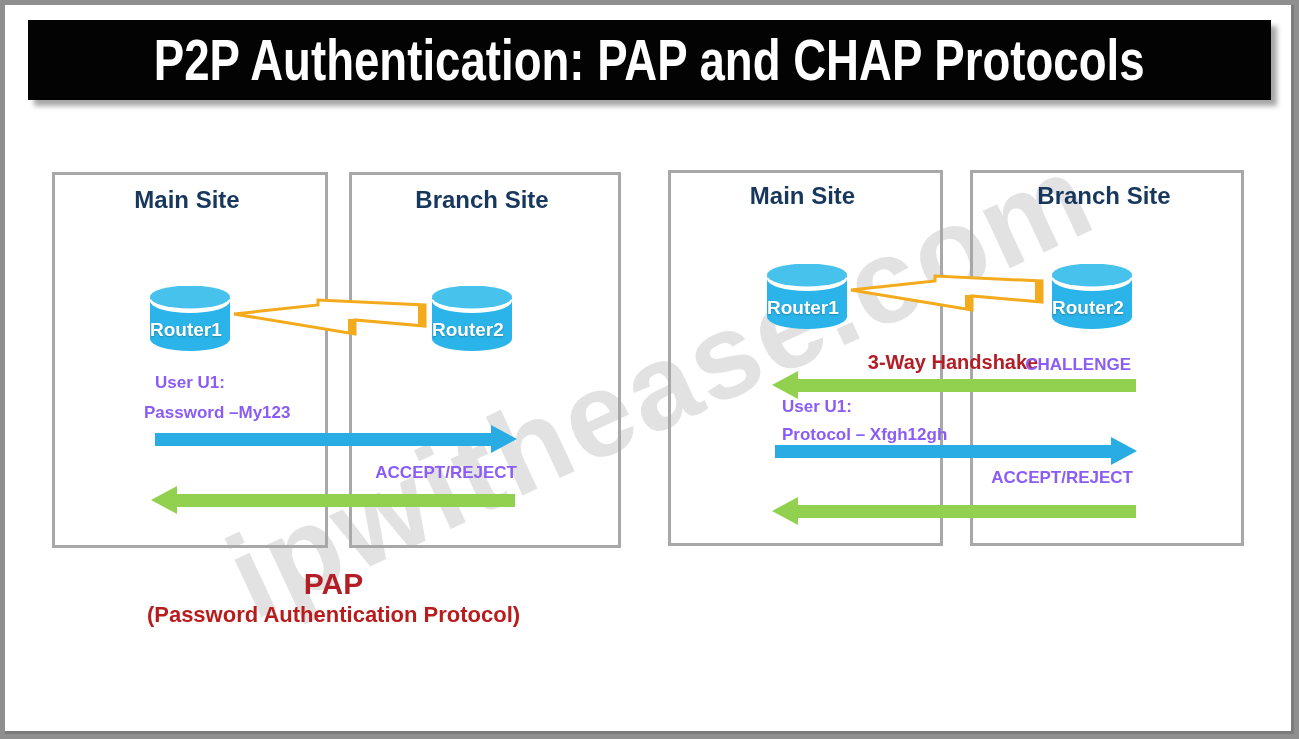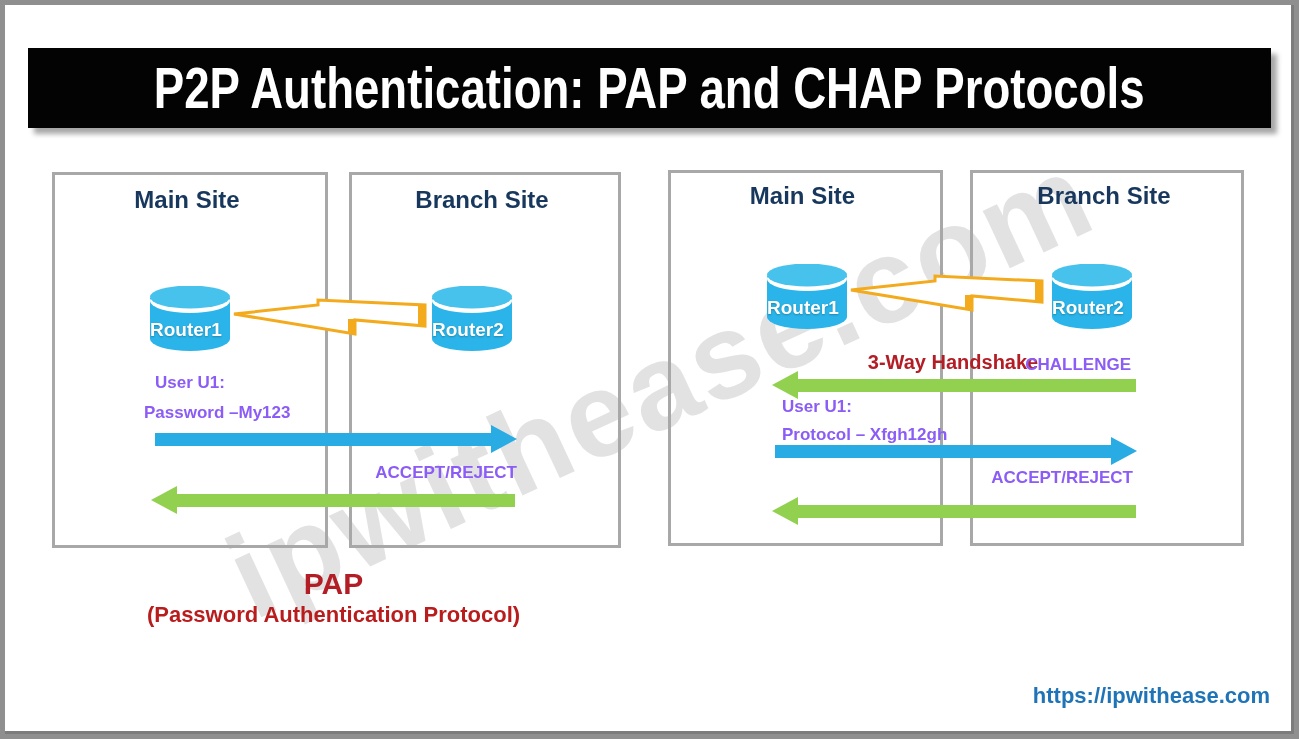--- a/index.html
+++ b/index.html
@@ -2,21 +2,21 @@
 <html><head>
 <meta charset="utf-8">
 <style>
   html,body{margin:0;padding:0;background:#ffffff;}
   body{font-family:"Liberation Sans", sans-serif;}
   .stage{position:relative;width:1299px;height:739px;background:#ffffff;overflow:hidden;}
   
   .frame{position:absolute;inset:0;pointer-events:none;z-index:50;
          box-shadow:inset 0 0 0 5px #8f8f8f, inset -8px -8px 0 #7c7c7c, inset 2px 2px 0 #b5b5b5;}
   .titlebar{position:absolute;left:28px;top:20px;width:1243px;height:80px;background:#030303;
-            box-shadow:6px 6px 5px rgba(0,0,0,0.35);display:flex;align-items:center;justify-content:center;z-index:10;margin-top:28px;}
+            box-shadow:6px 6px 5px rgba(0,0,0,0.35);display:flex;align-items:center;justify-content:center;z-index:10;}
   .titlebar .t{color:#ffffff;font-size:57px;font-weight:800;white-space:nowrap;
                display:inline-block;transform:scaleX(0.80);letter-spacing:0px;}
   .watermark{position:absolute;left:180px;top:150px;width:960px;height:470px;z-index:1;
              display:flex;align-items:center;justify-content:center;pointer-events:none;
              transform:rotate(-25deg);font-size:120px;font-weight:700;color:#c6c6c6;opacity:0.5;
              letter-spacing:3px;white-space:nowrap;}
   .sitebox{position:absolute;border:3px solid #a8a8a8;background:transparent;z-index:2;}
   .sitetitle{position:absolute;text-align:center;color:#17375d;font-size:24px;font-weight:700;z-index:4;}
   .router{position:absolute;width:80px;height:66px;z-index:4;}
   .router .lbl{position:absolute;left:0;right:16px;top:25px;text-align:center;color:#ffffff;
@@ -140,14 +140,13 @@
   </div>
 
   <div class="smalltext" style="right:166px;top:468px;">ACCEPT/REJECT</div>
 
   <div class="arrow" style="left:772px;top:497px;">
     <div class="head left green"></div>
     <div class="shaft green" style="width:338px;"></div>
   </div>
 
 
-  <div class="footer">https://ipwithease.com</div>
 </div>
 
 </body></html>

